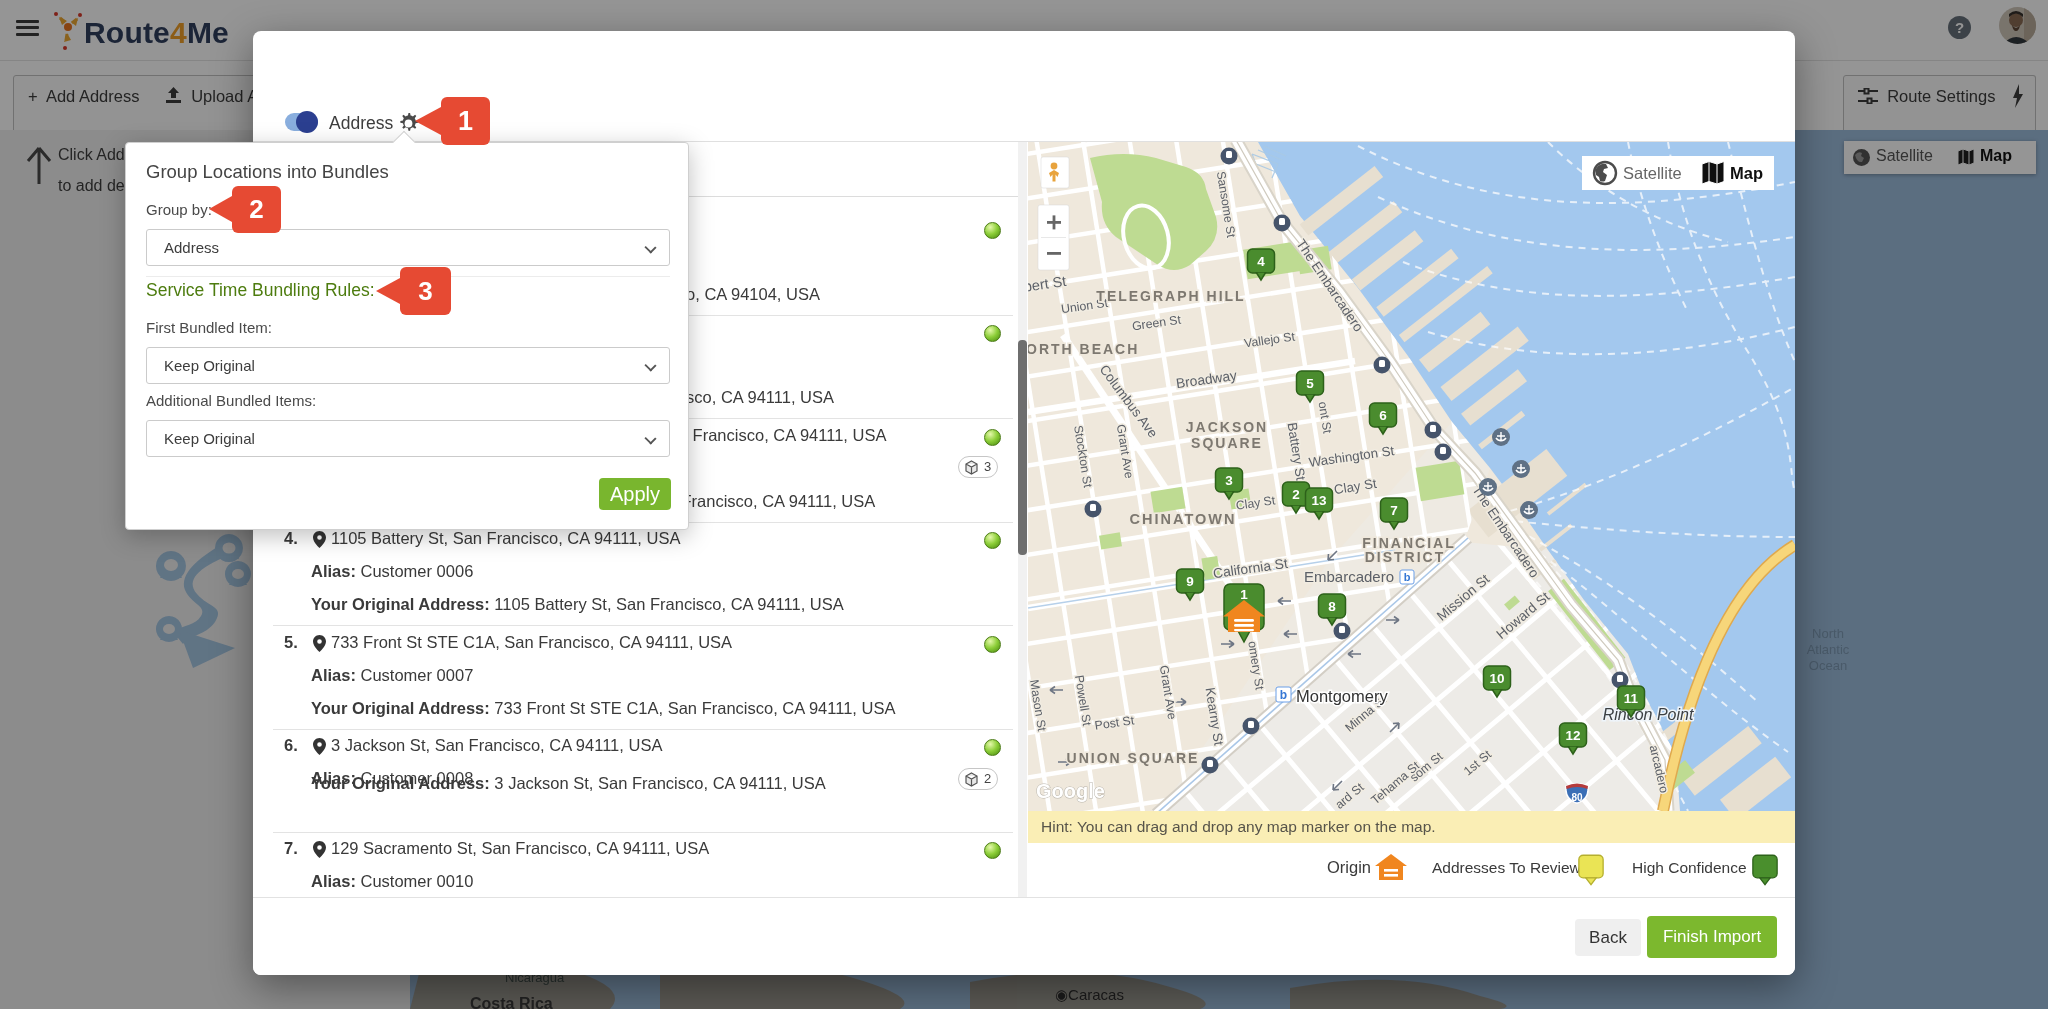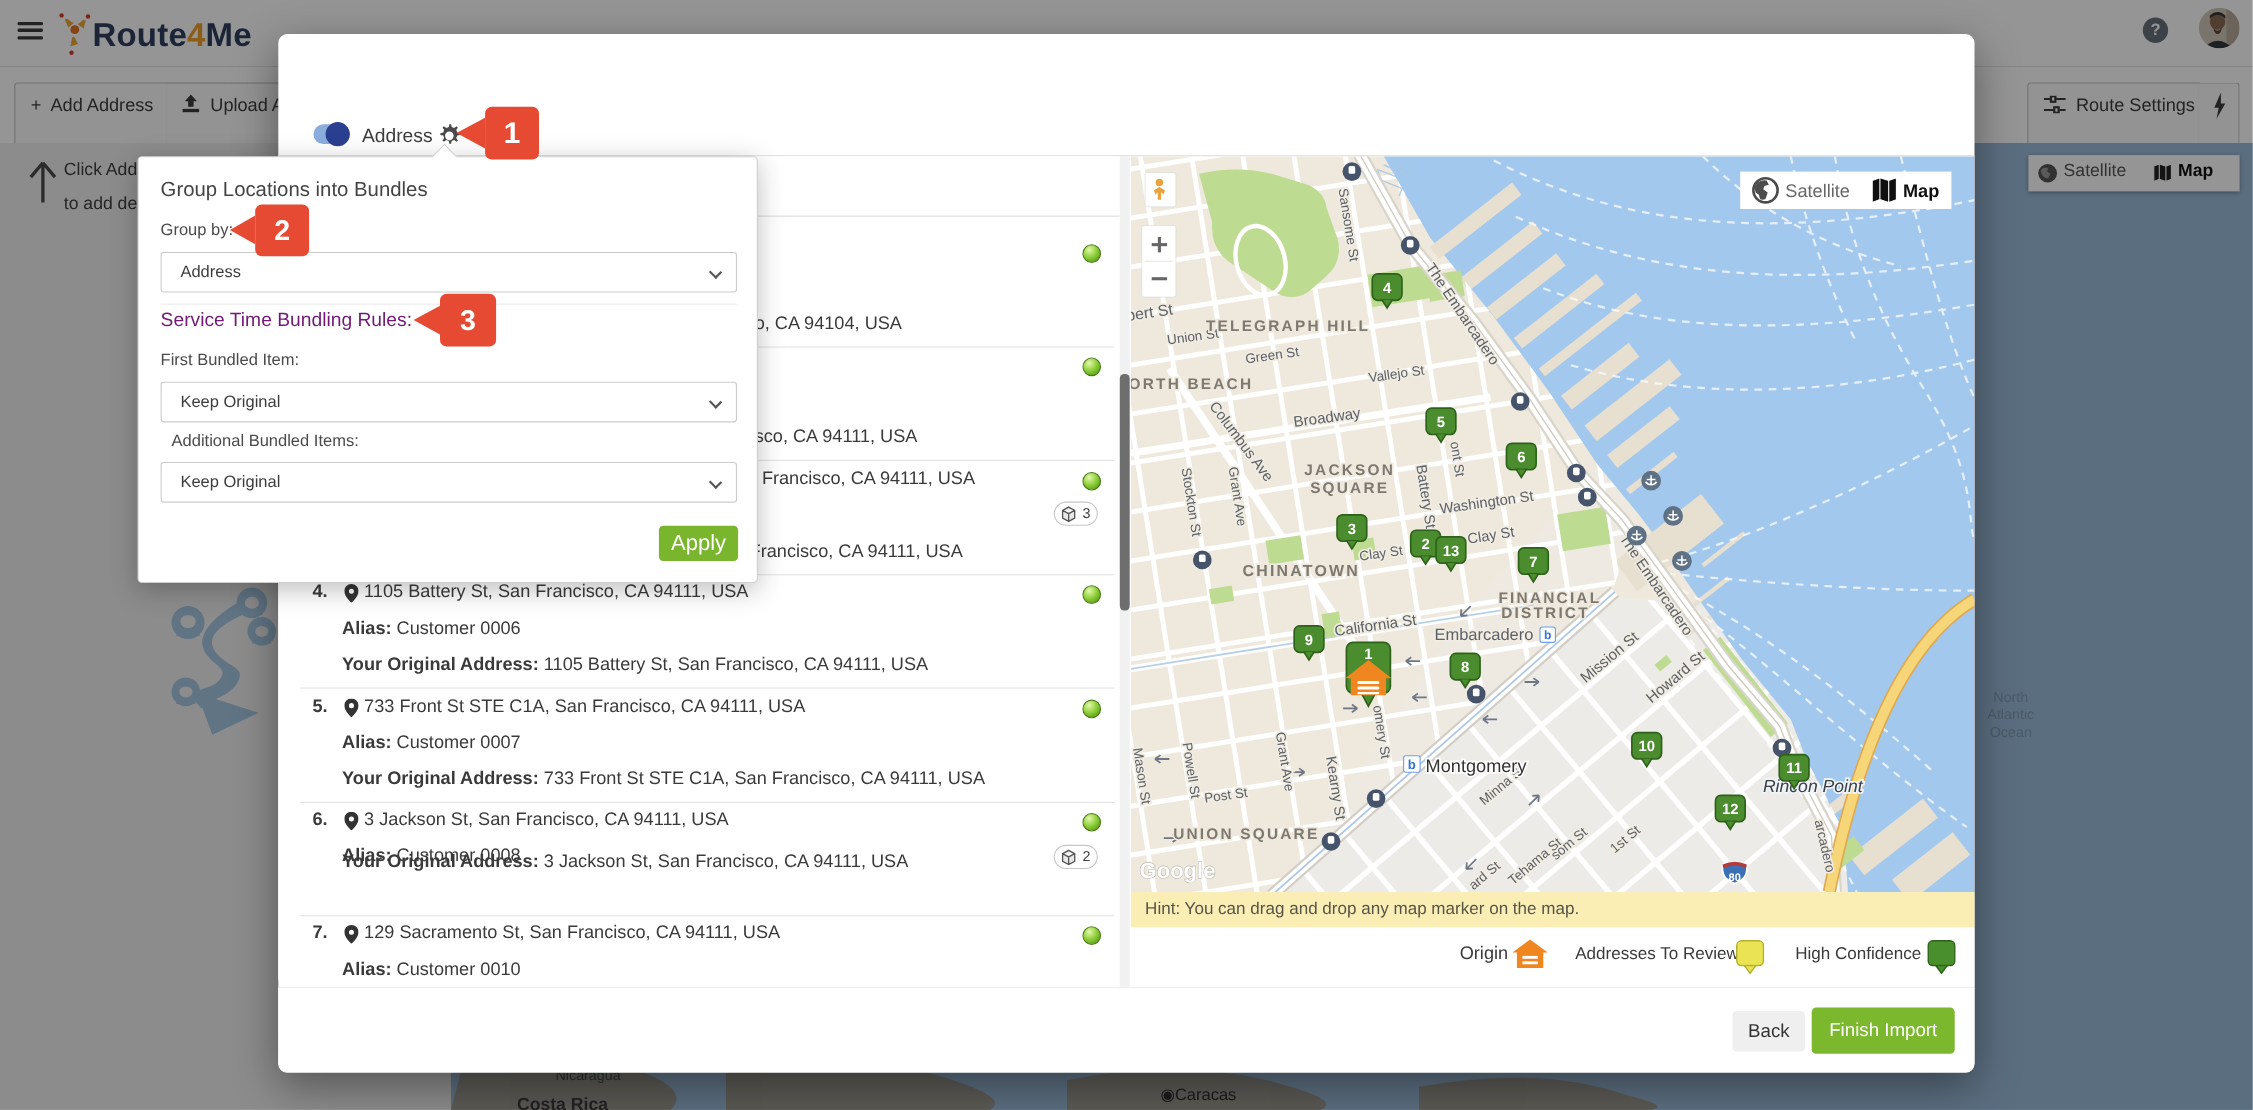--- a/index.html
+++ b/index.html
@@ -631,24 +631,24 @@
     <div id="finishbtn" class="abs">Finish Import</div>
   </div>
 </div>
 
 <div id="popover" class="abs">
   <div class="abs" style="left:270px; top:-9px; width:16px; height:16px; background:#fff; border-left:1px solid #cfcfcf; border-top:1px solid #cfcfcf; transform:rotate(45deg);"></div>
   <div class="abs" style="left:20px; top:18px; font-size:18.5px; color:#444;">Group Locations into Bundles</div>
   <div class="plabel" style="top:58px;">Group by:</div>
   <div class="psel" style="top:86px;">Address<div class="chev"></div></div>
   <div class="abs" style="left:20px; top:133px; width:524px; height:1px; background:#ececec;"></div>
-  <div class="abs" style="left:20px; top:137px; font-size:17.5px; color:#701a75;">Service Time Bundling Rules:</div>
+  <div class="abs" style="left:20px; top:137px; font-size:17.5px; color:#4d7c0f;">Service Time Bundling Rules:</div>
   <div class="plabel" style="top:176px;">First Bundled Item:</div>
   <div class="psel" style="top:204px;">Keep Original<div class="chev"></div></div>
-  <div class="plabel" style="top:249px;margin-left:10px;">Additional Bundled Items:</div>
+  <div class="plabel" style="top:249px;">Additional Bundled Items:</div>
   <div class="psel" style="top:277px;">Keep Original<div class="chev"></div></div>
   <div class="abs" style="left:473px; top:335px; width:72px; height:32px; background:#79b62e; border-radius:4px; color:#fff; font-size:20px; text-align:center; line-height:32px;">Apply</div>
 </div>
 
 <div class="badge" style="left:441px; top:97px; width:49px; height:48px; font-size:27px; line-height:48px;">1</div>
 <div class="barrow" style="left:415px; top:107px; border-width:14px 26px 14px 0; border-color:transparent #e64a33 transparent transparent;"></div>
 <div class="badge" style="left:232px; top:186px; width:49px; height:47px; font-size:26px; line-height:47px;">2</div>
 <div class="barrow" style="left:209px; top:196px; border-width:13px 23px 13px 0; border-color:transparent #e64a33 transparent transparent;"></div>
 <div class="badge" style="left:400px; top:267px; width:51px; height:48px; font-size:26px; line-height:48px;">3</div>
 <div class="barrow" style="left:376px; top:278px; border-width:13px 24px 13px 0; border-color:transparent #e64a33 transparent transparent;"></div>

